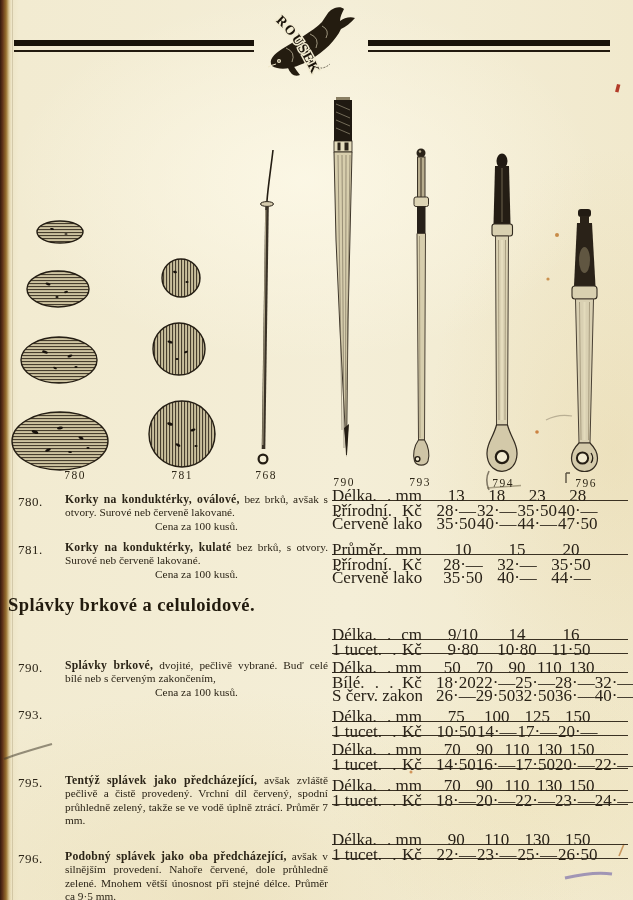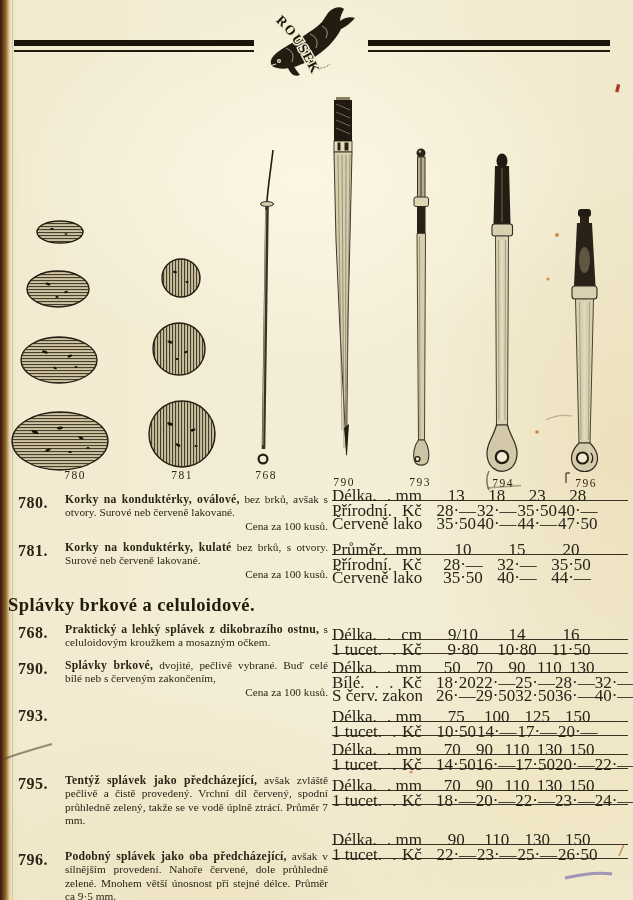--- a/index.html
+++ b/index.html
@@ -15,24 +15,24 @@
   }
   .binding{position:absolute;left:0;top:0;width:11px;height:900px;
     background:linear-gradient(90deg,#33190d 0,#5d3118 22%,#97702f 55%,rgba(190,160,90,.4) 82%,rgba(190,160,90,0) 100%);}
   .crease{position:absolute;left:12px;top:0;width:1px;height:900px;background:rgba(120,100,60,.22);}
   .rule-thick{position:absolute;height:6px;background:#191309;}
   .rule-thin{position:absolute;height:2px;background:#221a0f;}
   .logo-svg{position:absolute;left:262px;top:4px;width:100px;height:86px;}
   .art{position:absolute;left:0;top:0;width:633px;height:900px;pointer-events:none;}
   .figlabel{position:absolute;transform:translateX(-50%);font-size:11.5px;letter-spacing:1.5px;color:#2e2718;}
   .entry{position:absolute;left:18px;width:312px;}
-  .entry-num{position:absolute;left:0;top:1px;font-weight:bold;font-size:16px;letter-spacing:.5px;}
+  .entry-num{position:absolute;left:0;top:1px;font-weight:normal;font-size:13px;letter-spacing:.5px;}
   .entry-body{margin-left:47px;width:263px;font-size:11.3px;line-height:13.3px;text-align:justify;}
   .lead{font-weight:bold;font-size:11.7px;letter-spacing:.25px;}
-  .entry-extra{display:block;text-align:right;}
+  .entry-extra{display:block;text-align:center;}
   .section-title{position:absolute;left:8px;top:595px;font-size:18.5px;font-weight:bold;letter-spacing:.4px;color:#221b0e;}
   .ptable{position:absolute;left:332px;width:296px;font-size:17px;color:#292218;}
   .trow{display:flex;align-items:baseline;height:13.5px;}
   .trow.rule{border-bottom:1.2px solid #3a3122;}
   .tzone{flex:0 0 90px;display:flex;align-items:baseline;overflow:hidden;white-space:nowrap;}
   .tlabel{white-space:nowrap;}
   .tdots{flex:1 1 0;overflow:hidden;white-space:nowrap;letter-spacing:3px;opacity:.9;min-width:0;}
   .tunit{flex:0 0 20px;text-align:left;}
   .tvals{flex:1 1 auto;display:flex;padding:0 30px 0 14px;}
   .tval{flex:1 1 0;text-align:center;white-space:nowrap;}
@@ -207,24 +207,20 @@
     <span class="entry-num">780.</span>
     <div class="entry-body"><span class="lead">Korky na konduktérky, oválové,</span> <span>bez brků, avšak s otvory. Surové neb červeně lakované.</span><span class="entry-extra">Cena za 100 kusů.</span></div>
   </div>
   <div class="entry" style="top:541px;">
     <span class="entry-num">781.</span>
     <div class="entry-body"><span class="lead">Korky na konduktérky, kulaté</span> <span>bez brků, s otvory. Surové neb červeně lakované.</span><span class="entry-extra">Cena za 100 kusů.</span></div>
   </div>
 
   <div class="section-title">Splávky brkové a celuloidové.</div>
 
-  <div class="entry" style="top:623px;">
-    <span class="entry-num">768.</span>
-    <div class="entry-body"><span class="lead">Praktický a lehký splávek z dikobrazího ostnu,</span> <span>s celuloidovým kroužkem a mosazným očkem.</span></div>
-  </div>
   <div class="entry" style="top:659px;">
     <span class="entry-num">790.</span>
     <div class="entry-body"><span class="lead">Splávky brkové,</span> <span>dvojité, pečlivě vybrané. Buď celé bílé neb s červeným zakončením,</span><span class="entry-extra">Cena za 100 kusů.</span></div>
   </div>
   <div class="entry" style="top:706px;">
     <span class="entry-num">793.</span>
   </div>
   <div class="entry" style="top:774px;">
     <span class="entry-num">795.</span>
     <div class="entry-body"><span class="lead">Tentýž splávek jako předcházející,</span> <span>avšak zvláště pečlivě a čistě provedený. Vrchní díl červený, spodní průhledně zelený, takže se ve vodě úplně ztrácí. Průměr 7 mm.</span></div>

